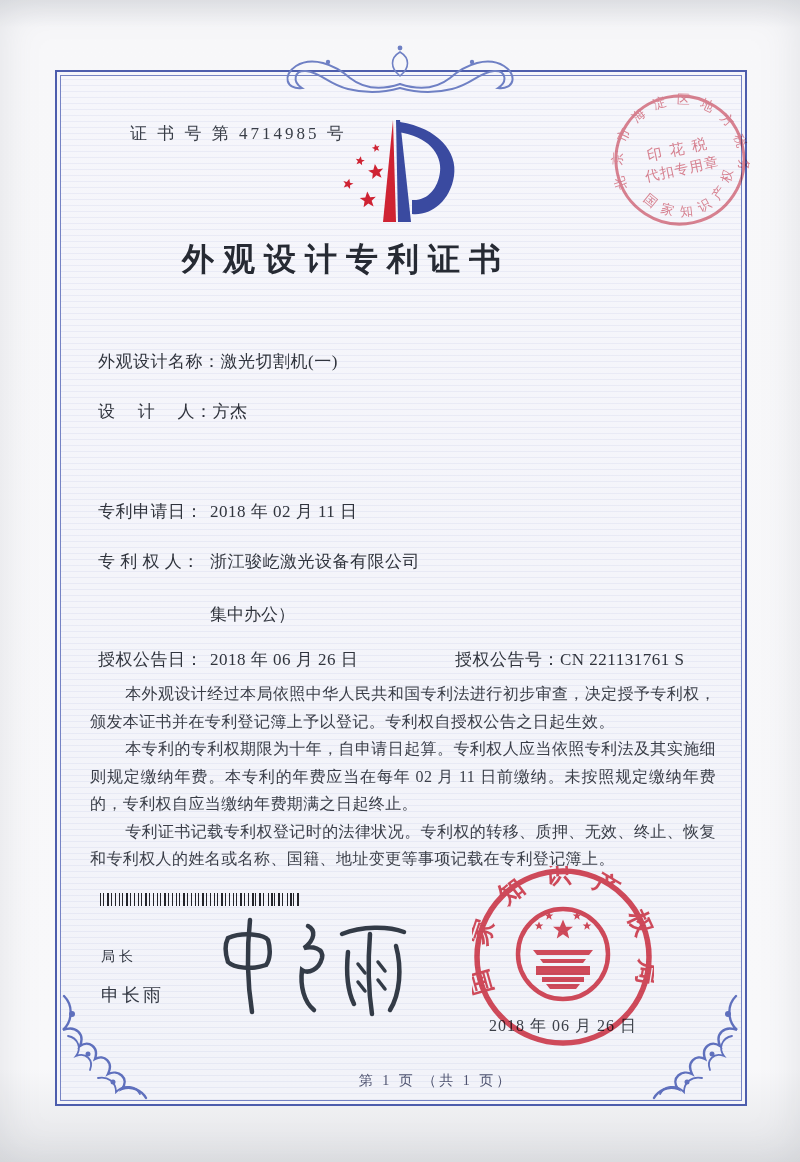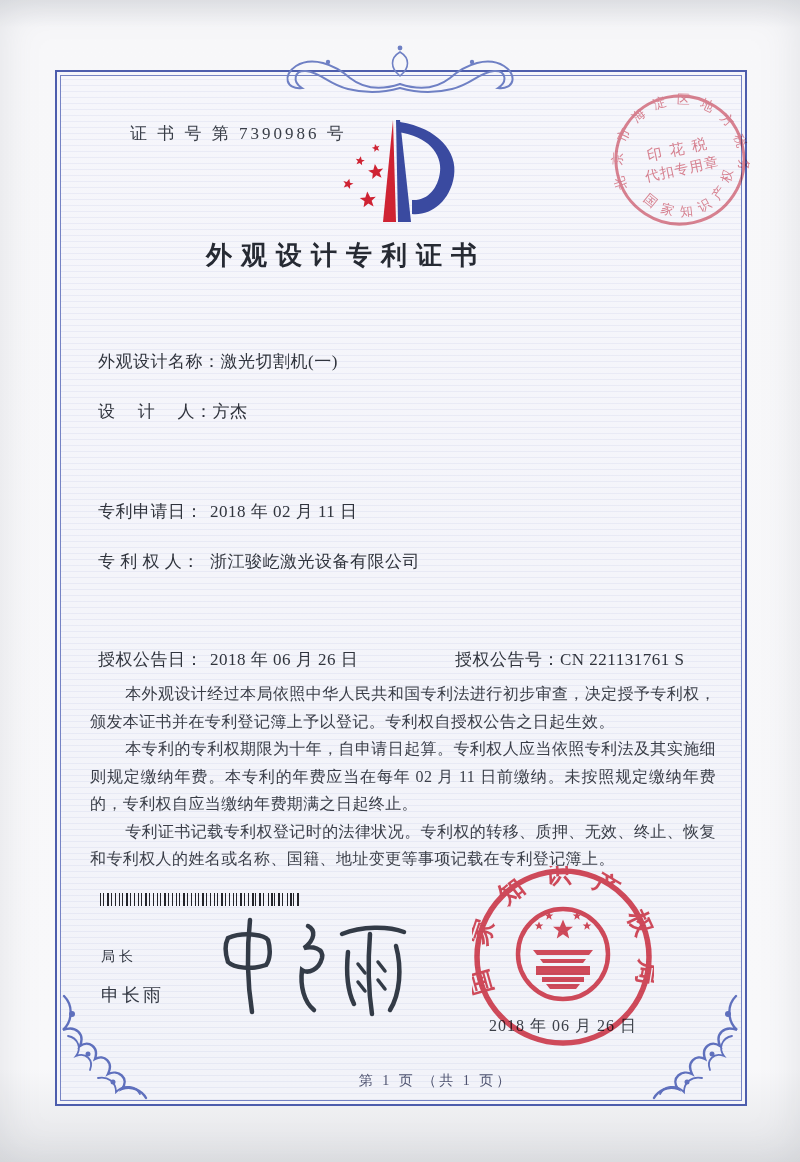--- a/index.html
+++ b/index.html
@@ -25,21 +25,21 @@
   }
   .frame-inner{
     position:absolute;inset:3px;
     border:1px solid #7583c4;
     background:
       repeating-linear-gradient(0deg, rgba(125,140,200,.10) 0 1px, rgba(255,255,255,0) 1px 6px),
       linear-gradient(180deg,#f6f6fb,#f2f3f9);
   }
   .abs{position:absolute;}
   .cert-no{left:130px;top:122px;font-size:17px;letter-spacing:3px;color:#383d47;z-index:3;}
-  .title{left:0;top:238px;width:692px;text-align:center;font-size:26px;font-weight:600;
+  .title{left:0;top:238px;width:692px;text-align:center;font-size:32px;font-weight:600;
          letter-spacing:9px;color:#262a33;z-index:3;}
   .logo{left:330px;top:110px;z-index:3;}
   .row{left:98px;font-size:17px;color:#30343d;z-index:3;letter-spacing:.5px;white-space:nowrap;}
   .row .lbl{display:inline-block;min-width:112px;}
   .addr-wrap{left:98px;font-size:17px;color:#30343d;z-index:3;}
   .addr-line2{margin-left:112px;margin-top:7px;}
   .grant-no{left:455px;}
   .paras{left:90px;top:680px;width:626px;z-index:3;color:#3a3e48;font-size:16px;line-height:27.5px;}
   .paras p{margin:0;text-indent:2.2em;text-align:justify;letter-spacing:.4px;}
   .barcode{left:100px;top:893px;width:201px;height:13px;z-index:3;
@@ -98,21 +98,21 @@
     <g fill="none" stroke="#5f70bd" stroke-width="2.4" stroke-linecap="round">
       <path d="M6,4 C16,14 14,30 5,38 C18,33 27,42 22,54 C31,48 41,55 37,67 C46,62 56,70 50,82 C60,77 72,86 64,97 C74,93 84,99 88,106"></path>
       <path d="M10,44 C20,46 24,56 18,64 C28,60 36,68 32,78" stroke-width="1.8"></path>
       <path d="M40,86 C50,84 58,90 58,100 C66,92 78,94 82,102" stroke-width="1.8"></path>
       <circle cx="14" cy="22" r="3" fill="#5f70bd" stroke="none"></circle>
       <circle cx="30" cy="62" r="2.5" fill="#5f70bd" stroke="none"></circle>
       <circle cx="55" cy="90" r="2.5" fill="#5f70bd" stroke="none"></circle>
     </g>
   </svg>
 
-  <div class="abs cert-no">证 书 号 第 7390986 号</div>
+  <div class="abs cert-no">证 书 号 第 4714985 号</div>
 
   <svg class="abs logo" width="142" height="126" viewBox="0 0 142 126">
     <g fill="#cf2333">
       <path transform="translate(46,38) scale(0.42) rotate(-14)" d="M0,-10 L2.9,-3.1 9.5,-3.1 4.2,1.2 5.9,8.1 0,4 -5.9,8.1 -4.2,1.2 -9.5,-3.1 -2.9,-3.1 Z"></path>
       <path transform="translate(30,51) scale(0.48) rotate(10)" d="M0,-10 L2.9,-3.1 9.5,-3.1 4.2,1.2 5.9,8.1 0,4 -5.9,8.1 -4.2,1.2 -9.5,-3.1 -2.9,-3.1 Z"></path>
       <path transform="translate(46,62) scale(0.80) rotate(-8)" d="M0,-10 L2.9,-3.1 9.5,-3.1 4.2,1.2 5.9,8.1 0,4 -5.9,8.1 -4.2,1.2 -9.5,-3.1 -2.9,-3.1 Z"></path>
       <path transform="translate(18,74) scale(0.55) rotate(14)" d="M0,-10 L2.9,-3.1 9.5,-3.1 4.2,1.2 5.9,8.1 0,4 -5.9,8.1 -4.2,1.2 -9.5,-3.1 -2.9,-3.1 Z"></path>
       <path transform="translate(38,90) scale(0.85) rotate(-5)" d="M0,-10 L2.9,-3.1 9.5,-3.1 4.2,1.2 5.9,8.1 0,4 -5.9,8.1 -4.2,1.2 -9.5,-3.1 -2.9,-3.1 Z"></path>
     </g>
     <polygon points="63,10 53,112 66,112" fill="#cf2333"></polygon>
@@ -128,20 +128,21 @@
   <div class="abs row" style="top:400px">
     <span class="lbl">设　 计　 人：</span><span>方杰</span>
   </div>
   <div class="abs row" style="top:500px">
     <span class="lbl">专利申请日：</span><span>2018 年 02 月 11 日</span>
   </div>
   <div class="abs row" style="top:550px">
     <span class="lbl">专 利 权 人：</span><span>浙江骏屹激光设备有限公司</span>
   </div>
   <div class="abs addr-wrap" style="top:596px">
+    <div class="addr-line2">集中办公）</div>
   </div>
   <div class="abs row" style="top:648px">
     <span class="lbl">授权公告日：</span><span>2018 年 06 月 26 日</span>
   </div>
   <div class="abs row grant-no" style="top:648px">
     <span class="lbl" style="min-width:96px">授权公告号：</span><span>CN 221131761 S</span>
   </div>
 
   <div class="abs paras">
     <p>本外观设计经过本局依照中华人民共和国专利法进行初步审查，决定授予专利权，颁发本证书并在专利登记簿上予以登记。专利权自授权公告之日起生效。</p>

